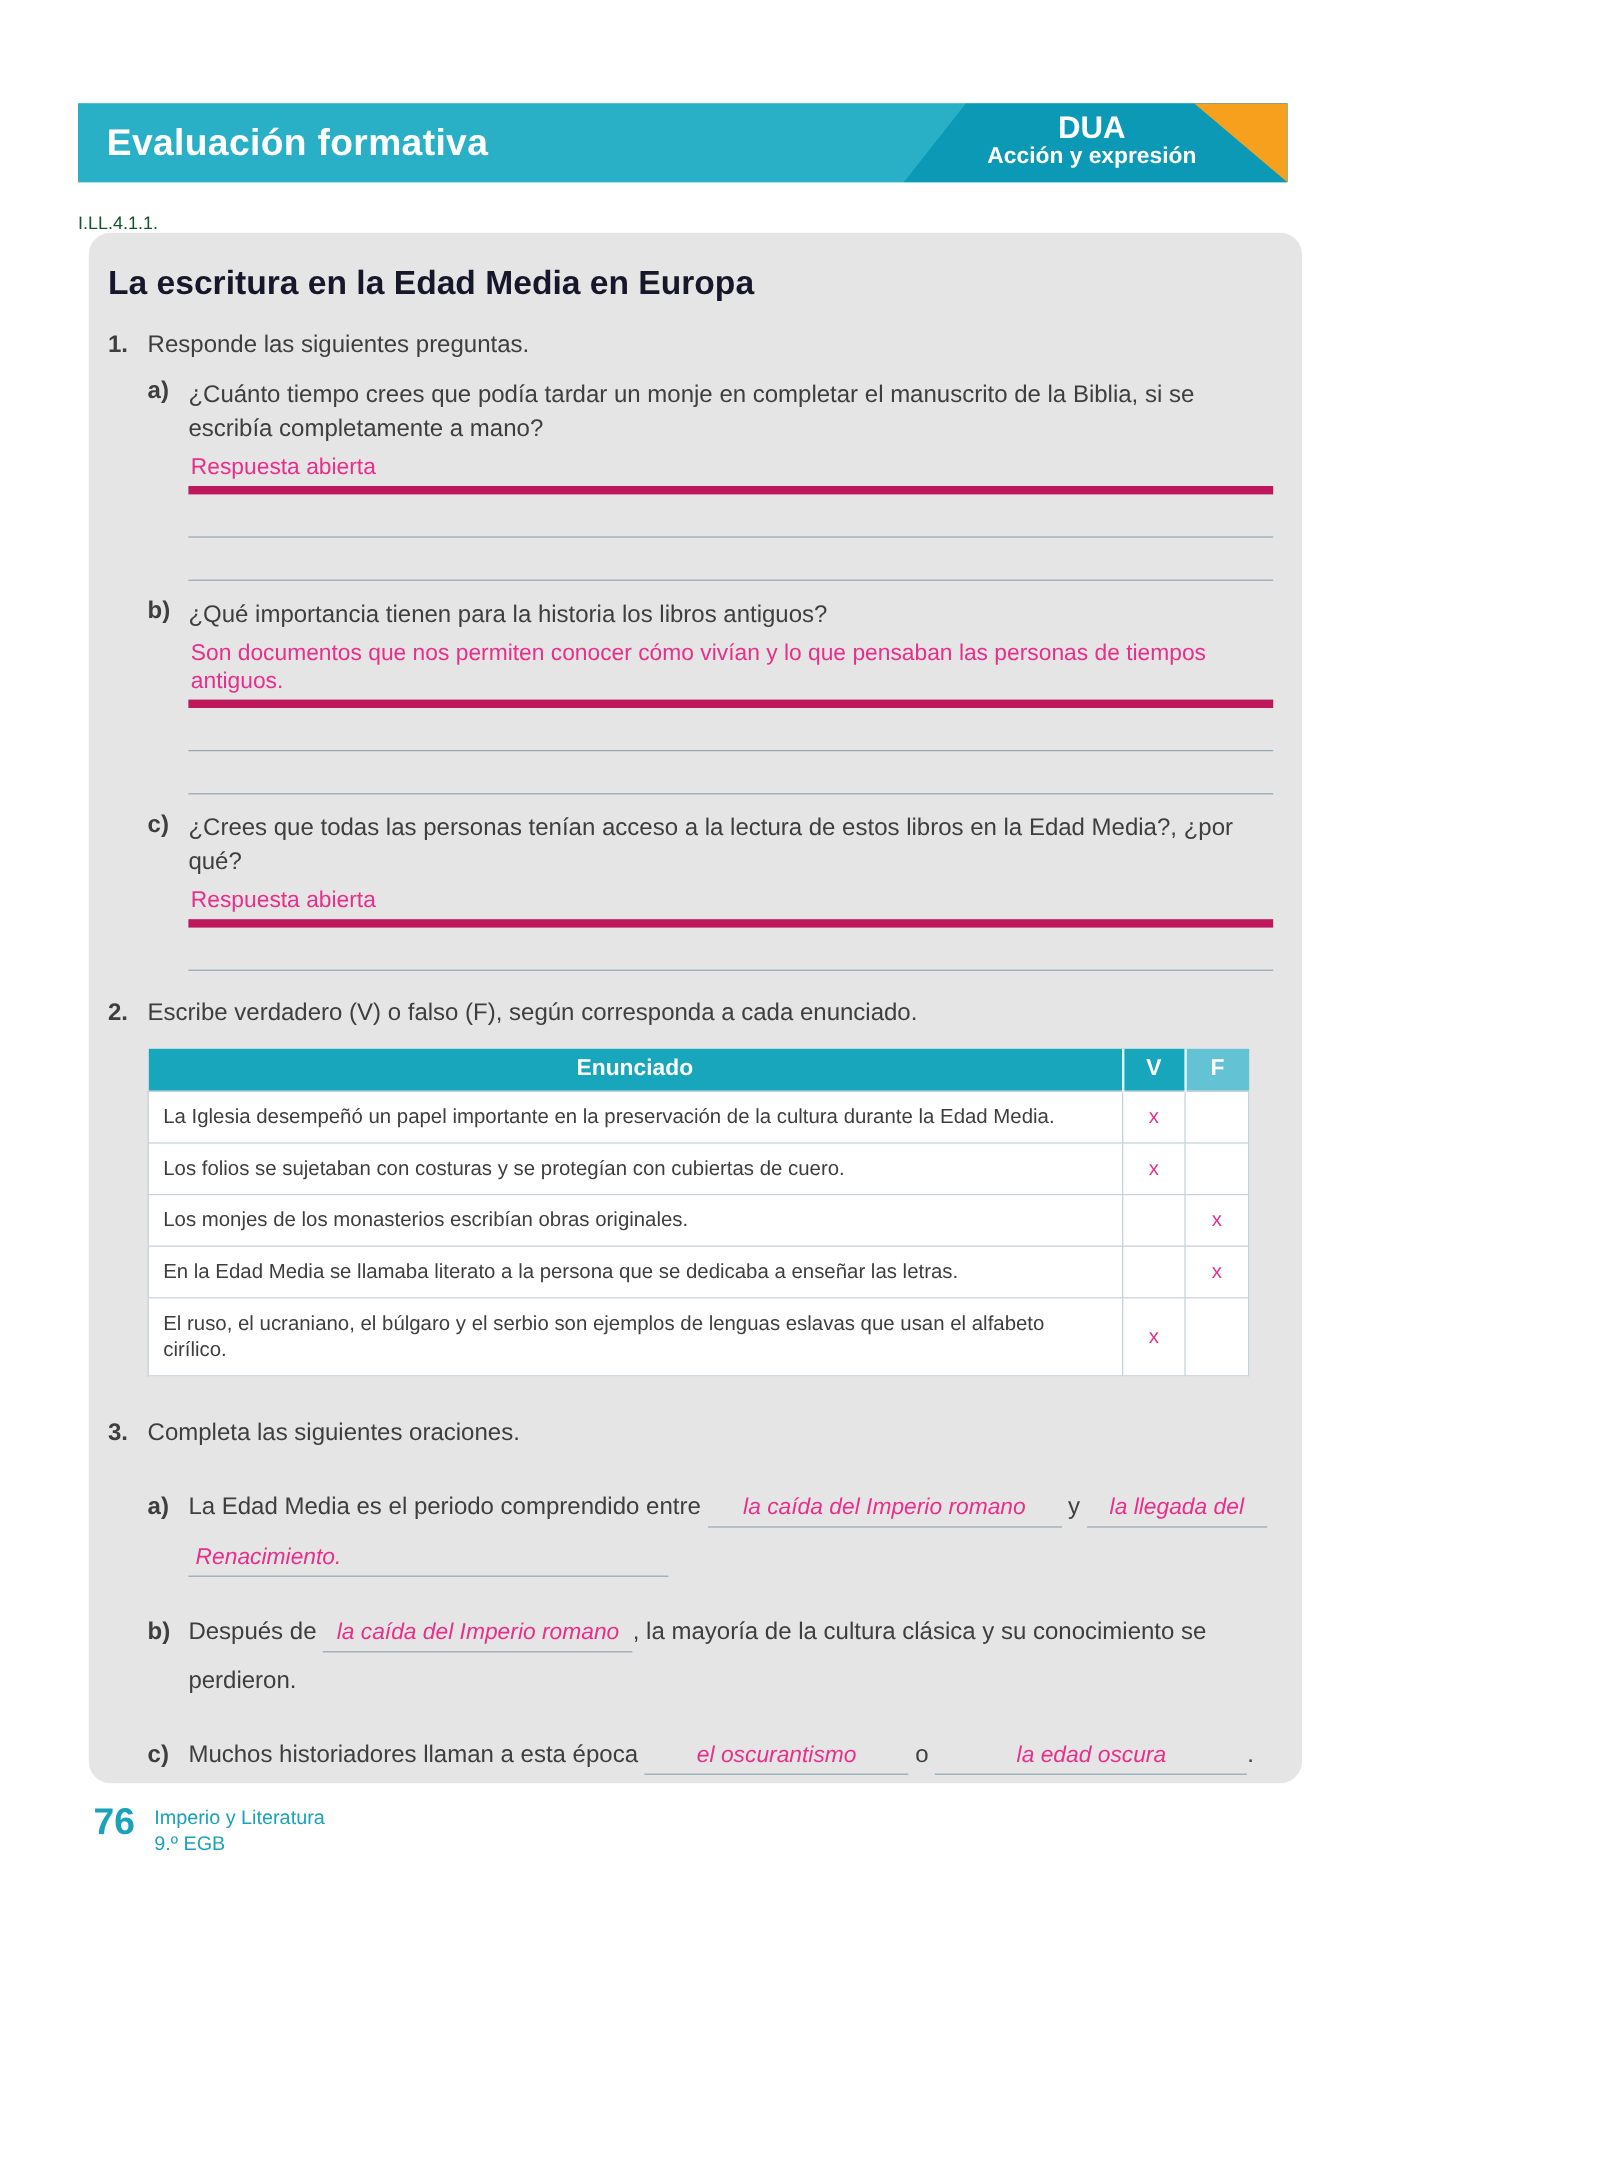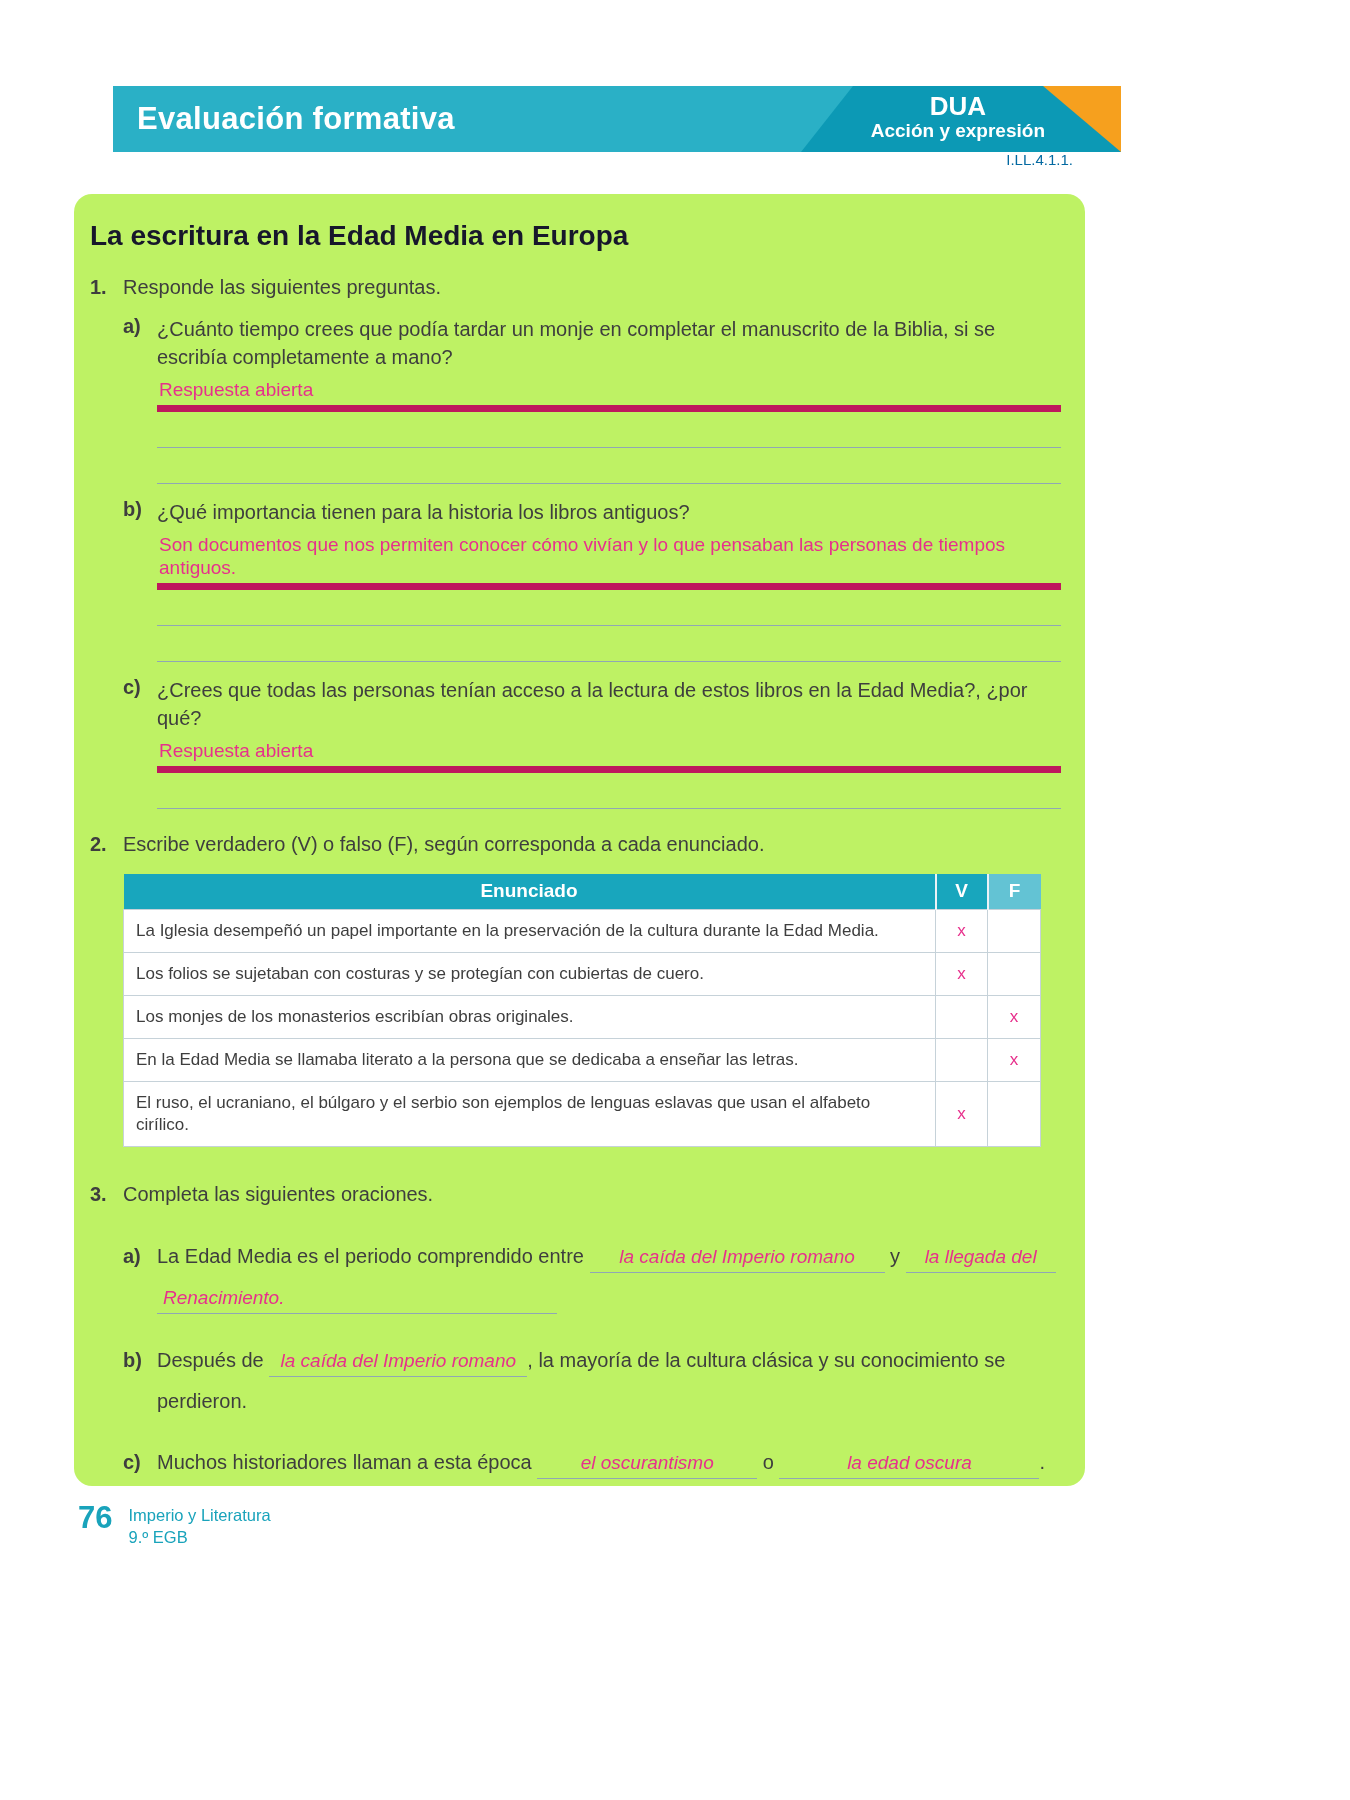--- a/index.html
+++ b/index.html
@@ -6,34 +6,34 @@
   html,body { width:1350px; height:1800px; }
   body {
     background:#ffffff;
     font-family:"Liberation Sans", sans-serif;
     color:#3e3e3e;
     position:relative;
     overflow:hidden;
   }
 
   
-  .top-bar { position:absolute; left:65px; top:86px; width:1008px; height:66px; background:#2ab0c6;margin-left:48px; }
+  .top-bar { position:absolute; left:65px; top:86px; width:1008px; height:66px; background:#2ab0c6; }
   .bar-title { position:absolute; left:24px; top:50%; transform:translateY(-50%); color:#fff; font-size:31px; font-weight:700; letter-spacing:.3px; }
   .dua-panel { position:absolute; right:0; top:0; width:320px; height:66px; background:#0c99b5;
                clip-path:polygon(52px 0, 100% 0, 100% 100%, 0 100%); }
   .orange-corner { position:absolute; right:0; top:0; width:78px; height:66px; background:#f6a01e;
                clip-path:polygon(0 0, 100% 0, 100% 100%); }
   .dua-text { position:absolute; right:76px; top:7px; text-align:center; color:#fff; z-index:2; }
   .dua-title { font-size:26px; font-weight:700; line-height:1.05; }
   .dua-subtitle { font-size:19px; font-weight:700; }
-  .skill-code { position:absolute; left:65px; top:151px; width:1008px; text-align:right; color:#0369a1; font-size:15px; }
+  .skill-code { position:absolute; left:65px; top:178px; width:1008px; text-align:left; color:#14532d; font-size:15px; }
 
   
   .card { position:absolute; left:74px; top:194px; width:1011px; height:1292px;
-          background:#bef264; border-radius:18px; padding:26px 24px 0 16px; }
+          background:#e5e5e5; border-radius:18px; padding:26px 24px 0 16px; }
   .page-title { font-size:28px; font-weight:700; color:#17172b; margin-bottom:24px; }
 
   .q-head { display:flex; font-size:20px; margin-bottom:16px; }
   .q-num { flex:0 0 33px; font-weight:700; }
   .q-verb { font-weight:400; }
 
   .sub { display:flex; margin-left:33px; margin-bottom:14px; font-size:20px; }
   .sub-letter { flex:0 0 34px; font-weight:700; }
   .sub-body { flex:1; }
   .question { line-height:1.4; }

